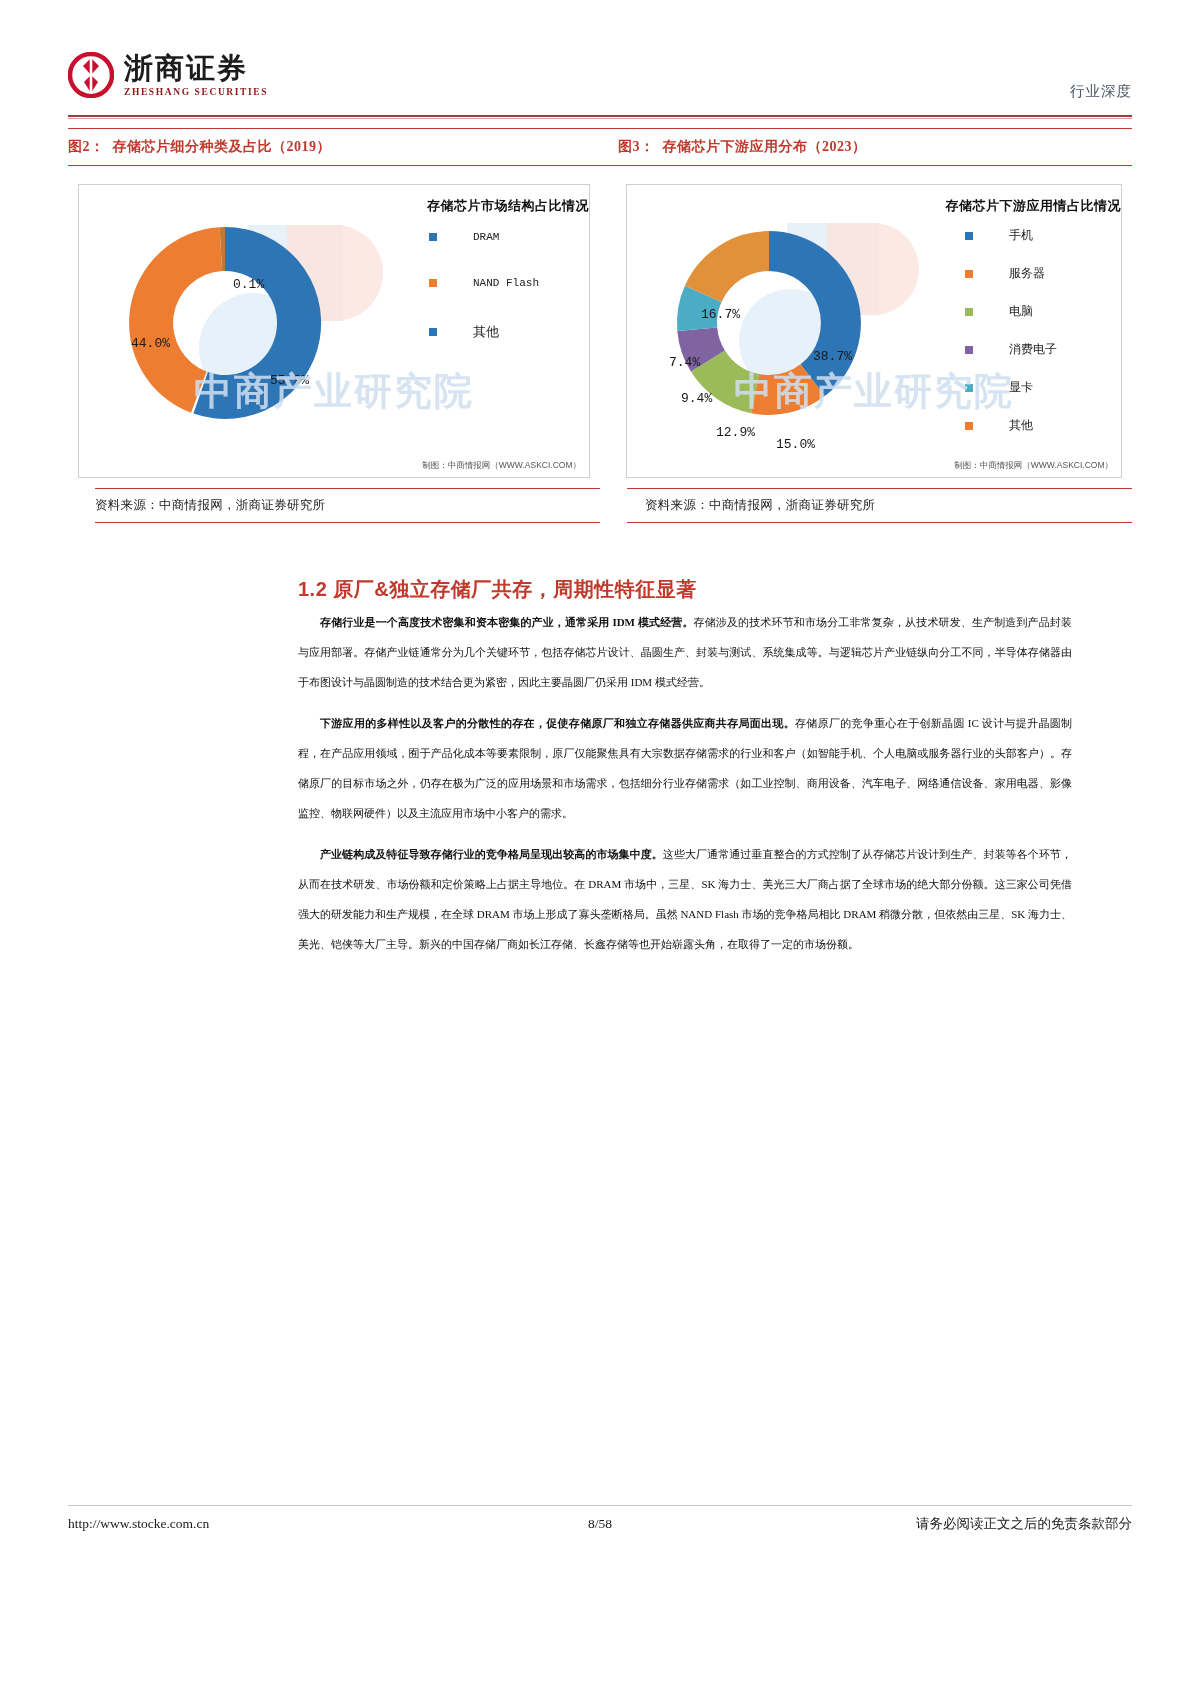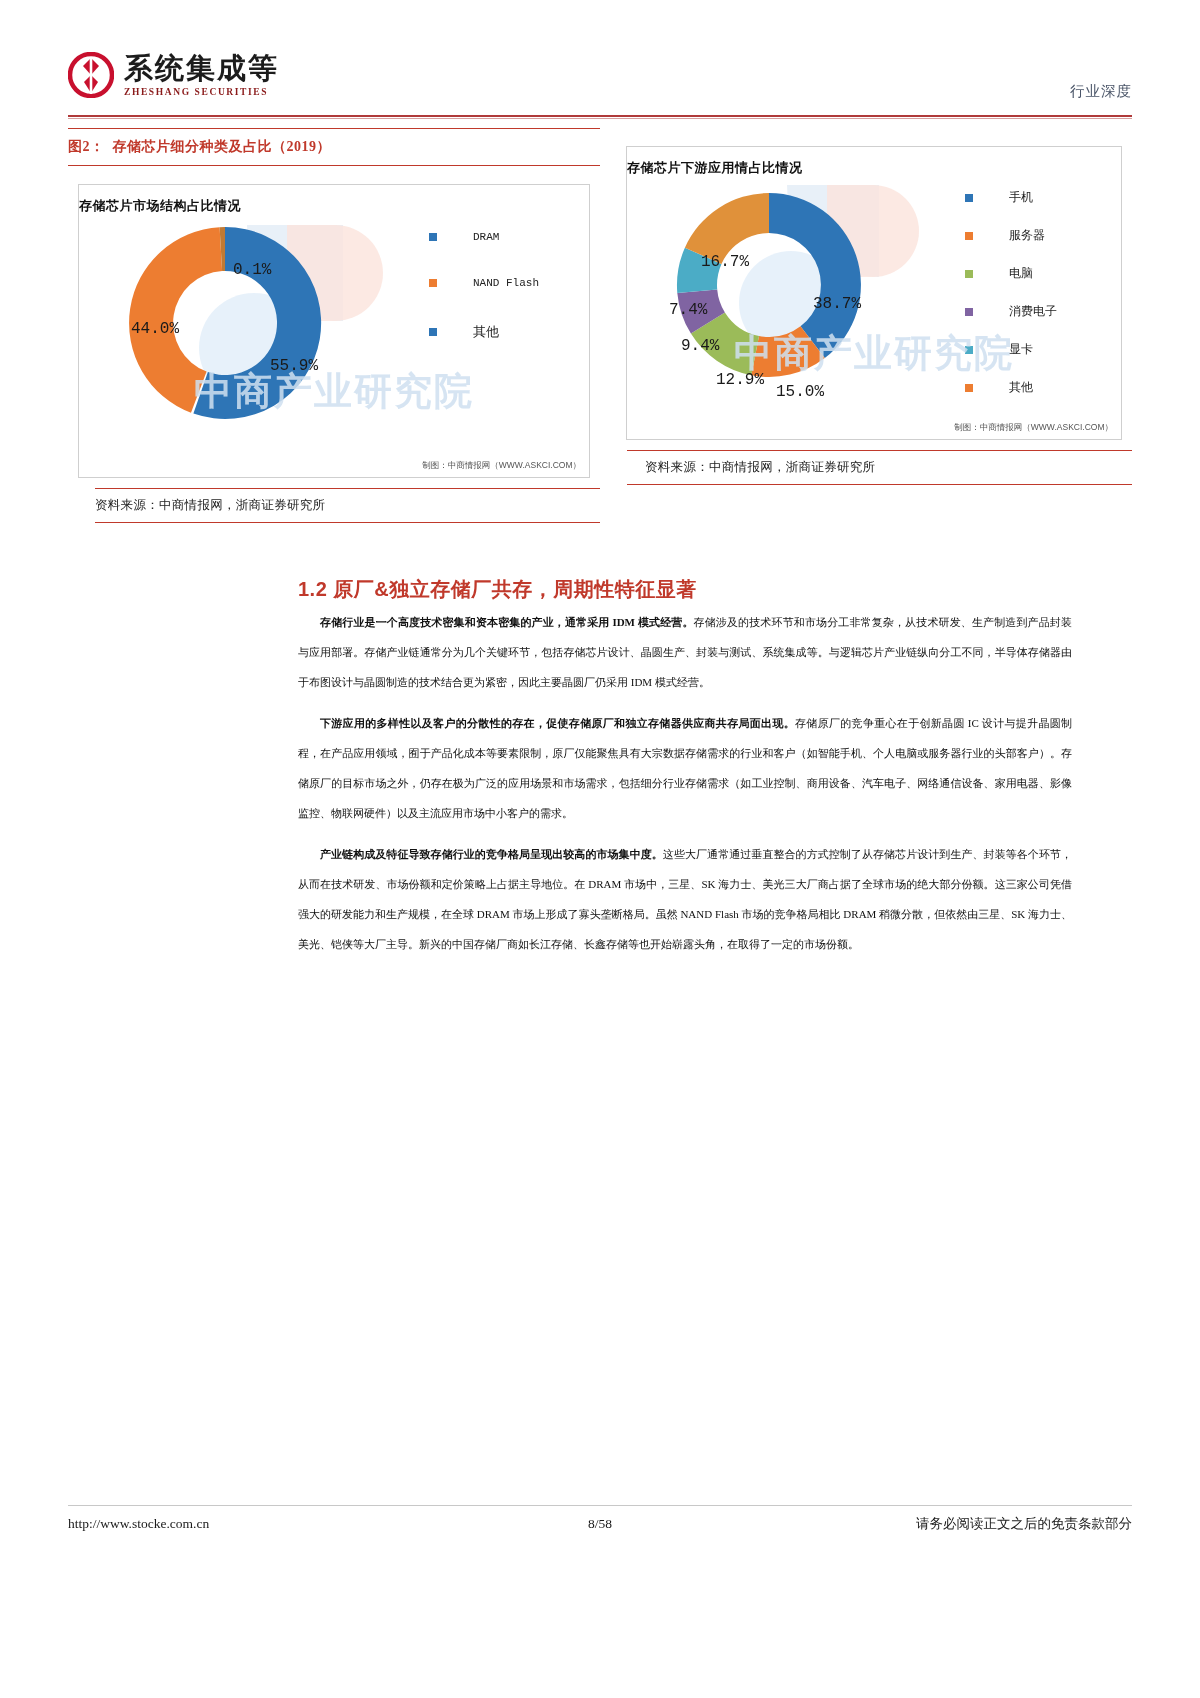--- a/index.html
+++ b/index.html
@@ -49,21 +49,21 @@
   .fig-src.right { padding-left:18px; }
   .fig-src-bottom { border-bottom:1.5px solid #c0392b; }
 
   
   .chart-card {
     position:relative; width:100%; height:100%;
     border:1px solid #cfcfcf; background:#ffffff;
     overflow:hidden;
   }
   .chart-title {
-    text-align:left; font-family:"Liberation Sans", sans-serif;
+    text-align:right; font-family:"Liberation Sans", sans-serif;
     font-size:13px; font-weight:bold; color:#111; padding-top:12px; letter-spacing:0.5px;
   }
   .chart-area { position:relative; width:100%; height:228px; }
   .wm {
     position:absolute; left:0; right:0; bottom:26px;
     text-align:center; font-family:"Liberation Sans", sans-serif;
     font-size:38px; font-weight:bold; color:#cfe0f0; opacity:.85;
     letter-spacing:2px; pointer-events:none; user-select:none;
   }
   .wm-circ {
@@ -75,21 +75,21 @@
   }
   .donut-holder { position:absolute; left:28px; top:2px; width:250px; height:222px; }
   .legend { position:absolute; right:10px; top:16px; width:150px; }
   .legend-item { display:flex; align-items:center; margin-bottom:20px; }
   .legend-sw { width:8px; height:8px; margin-right:8px; flex:0 0 auto; }
   .legend-lb { font-family:"Liberation Mono", monospace; font-size:11px; color:#222; white-space:nowrap;padding-left:28px; }
   .legend.cn .legend-lb { font-family:"Liberation Sans", sans-serif; font-size:12px; }
   .legend.cn .legend-item { margin-bottom:13px; }
   .slice-label {
     position:absolute; font-family:"Liberation Mono", monospace;
-    font-size:16px; color:#1a1a1a; white-space:nowrap;
+    font-size:13px; color:#1a1a1a; white-space:nowrap;margin-top:16px;
   }
 
   
   .sec-head {
     position:absolute; left:298px; top:576px;
     font-family:"Liberation Sans", sans-serif; font-size:20px; font-weight:bold;
     color:#c0392b; letter-spacing:0.5px;
   }
 
   
@@ -121,21 +121,21 @@
         <svg width="46" height="46" viewBox="0 0 46 46">
           <circle cx="23" cy="23" r="21" fill="none" stroke="#c8102e" stroke-width="4.5"></circle>
           <path d="M23 6 L31 14 L23 23 L15 14 Z" fill="#c8102e"></path>
           <path d="M23 23 L30 30 L23 41 L16 30 Z" fill="#c8102e"></path>
           <rect x="20.5" y="5" width="5" height="36" fill="#ffffff" opacity="0"></rect>
           <path d="M23 5 L23 42" stroke="#ffffff" stroke-width="2.6"></path>
           <path d="M12 16 L34 16" stroke="#ffffff" stroke-width="2.2" opacity="0"></path>
         </svg>
       </div>
       <div class="logo-text">
-        <span class="logo-cn">系统集成等</span>
+        <span class="logo-cn">浙商证券</span>
         <span class="logo-en">ZHESHANG SECURITIES</span>
       </div>
     </div>
     <div class="header-right">行业深度</div>
     <div class="header-rule"></div>
     <div class="header-rule thin"></div>
   </div>
 
   <div class="fig-row">
 
@@ -187,20 +187,25 @@
 
             <div class="wm">中商产业研究院</div>
           </div>
           <div class="credit">制图：中商情报网（WWW.ASKCI.COM）</div>
         </div>
       </div>
       <div class="fig-src fig-src-bottom">资料来源：中商情报网，浙商证券研究所</div>
     </div>
 
     <div class="fig-col">
+      <div class="fig-cap-wrap right">
+        <div class="fig-cap">
+          <span class="num">图3：</span><span>存储芯片下游应用分布（2023）</span>
+        </div>
+      </div>
       <div class="fig-body right">
         <div class="chart-card">
           <div class="chart-title">存储芯片下游应用情占比情况</div>
           <div class="chart-area">
 
             <div class="wm-circ" style="left:160px;top:8px;width:92px;height:92px;background:#dbe8f5;opacity:.65;border-radius:0 0 0 92px;"></div>
             <div class="wm-circ" style="left:200px;top:8px;width:92px;height:92px;background:#fbe3dc;opacity:.8;border-radius:0 92px 92px 0;"></div>
             <div class="wm-circ" style="left:112px;top:74px;width:104px;height:104px;background:#e4f0fa;opacity:.9;border-radius:50%;"></div>
 
             <div class="donut-holder" style="left:22px;">

